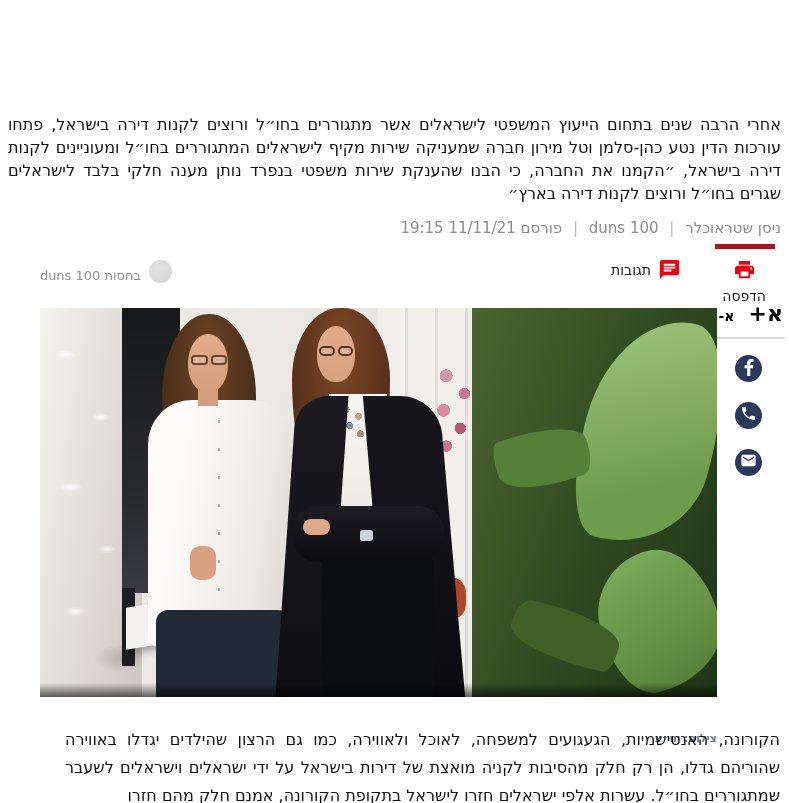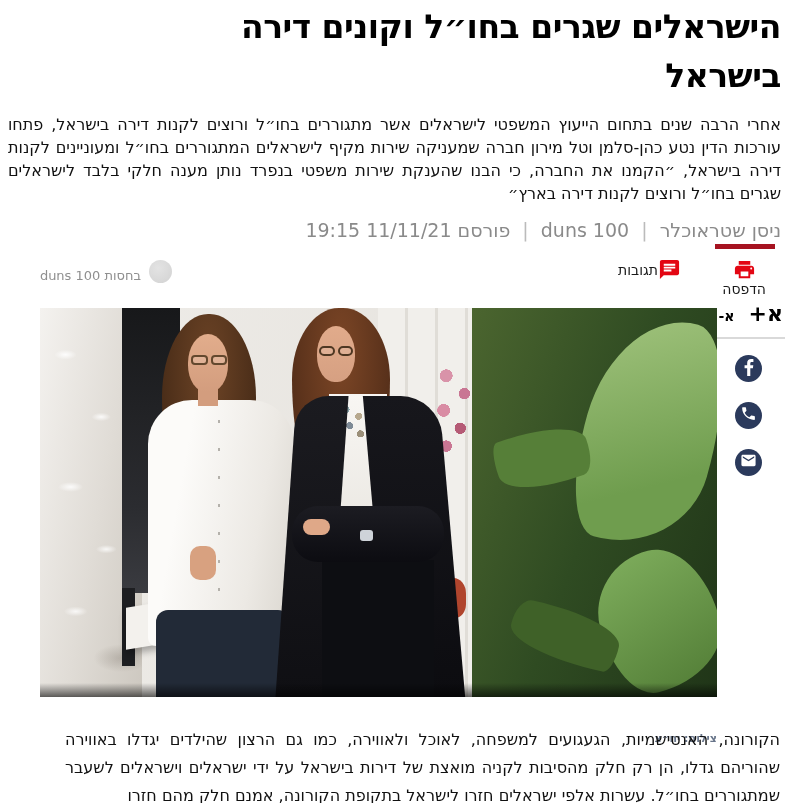--- a/index.html
+++ b/index.html
@@ -17,30 +17,30 @@
   }
   
   .subtitle {
     position:absolute; top:113px; right:8px; left:8px;
     font-size:16px; line-height:23px; color:#111;
     text-align:justify; text-align-last:right;
   }
   
   .byline {
     position:absolute; top:219px; right:8px; left:8px;
-    font-size:19px; color:#8a8a8a; text-align:right;
+    font-size:15px; color:#8a8a8a; text-align:right;
   }
   .byline .sep { margin:0 6px; color:#bbb; }
   .red-bar {
     position:absolute; top:244px; right:14px; width:60px; height:5px;
     background:#a61321;
   }
   
   .tool-btn {
-    position:absolute; top:258px; display:flex; align-items:center; 
+    position:absolute; top:258px; display:flex; align-items:center; gap:7px;
     cursor:pointer; background:none; border:none; font-family:inherit;
   }
   .tool-btn .lbl { font-size:14px; color:#1a1a1a; }
   .tool-btn svg { display:block; }
   .btn-print { right:23px; flex-direction:column; }
   .btn-comments { right:108px; }
   .sponsor {
     position:absolute; top:260px; right:617px;
     display:flex; align-items:flex-end; gap:8px; cursor:pointer;
   }
@@ -169,22 +169,21 @@
   .body-text {
     position:absolute; top:726px; right:9px; left:65px;
     font-size:16px; line-height:28px; color:#111;
     text-align:justify; text-align-last:right;
   }
 </style>
 </head>
 <body>
 
 <h1 class="headline">
-  <span>הישראלים שגרים בחו״ל וקונים דירה</span><br>
-  <span>בישראל</span>
+  <br>
 </h1>
 
 <p class="subtitle">אחרי הרבה שנים בתחום הייעוץ המשפטי לישראלים אשר מתגוררים בחו״ל ורוצים לקנות דירה בישראל, פתחו עורכות הדין נטע כהן-סלמן וטל מירון חברה שמעניקה שירות מקיף לישראלים המתגוררים בחו״ל ומעוניינים לקנות דירה בישראל, ״הקמנו את החברה, כי הבנו שהענקת שירות משפטי בנפרד נותן מענה חלקי בלבד לישראלים שגרים בחו״ל ורוצים לקנות דירה בארץ״</p>
 
 <div class="byline">
   <span>ניסן שטראוכלר</span>
   <span class="sep">|</span>
   <span>duns 100</span>
   <span class="sep">|</span>
   <span>פורסם 11/11/21 19:15</span>

